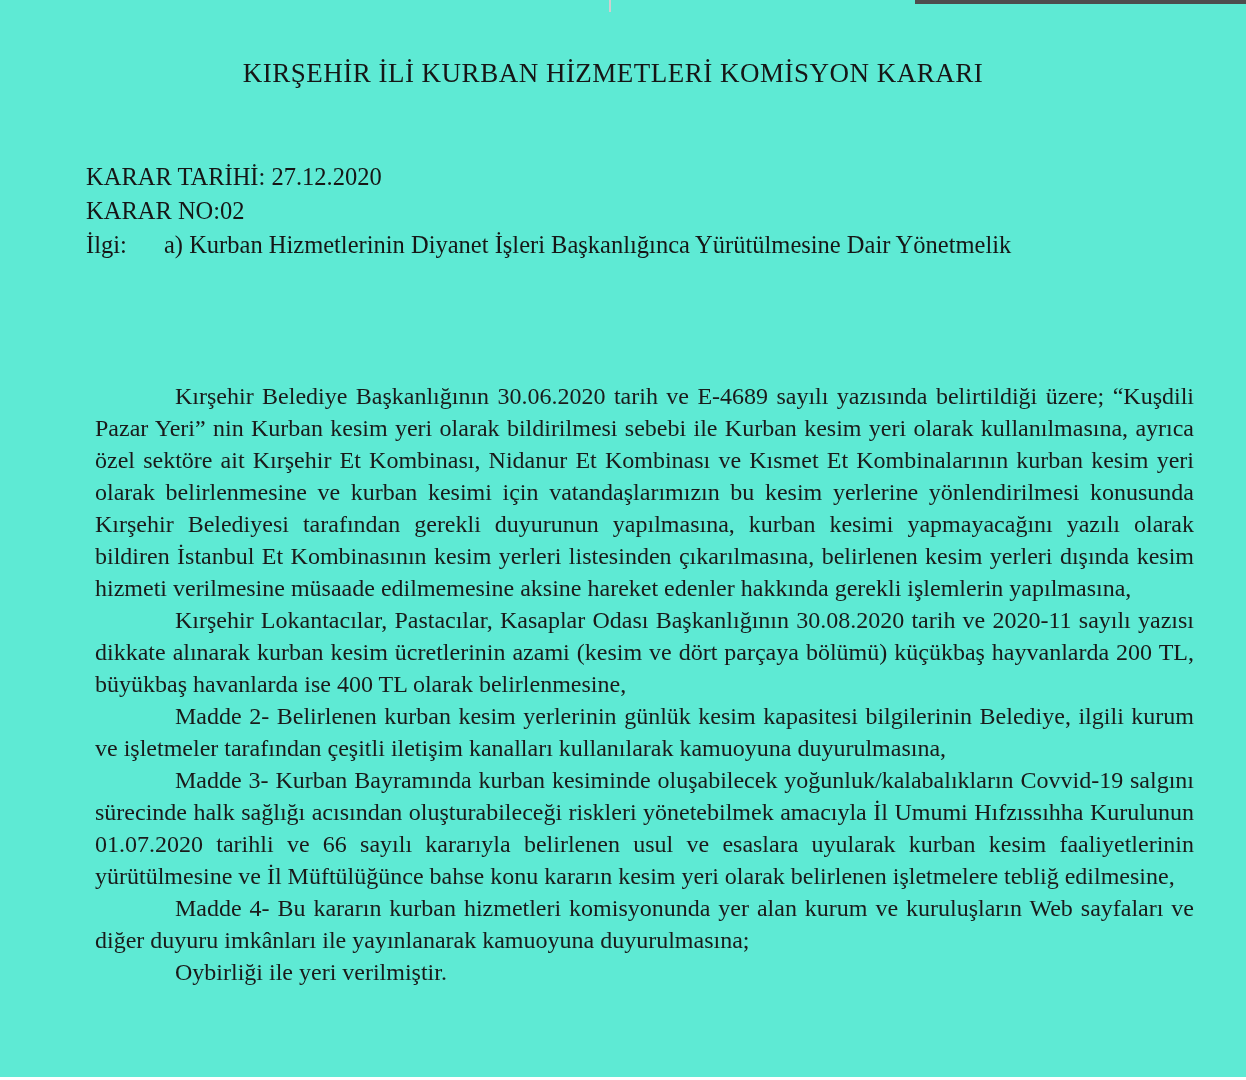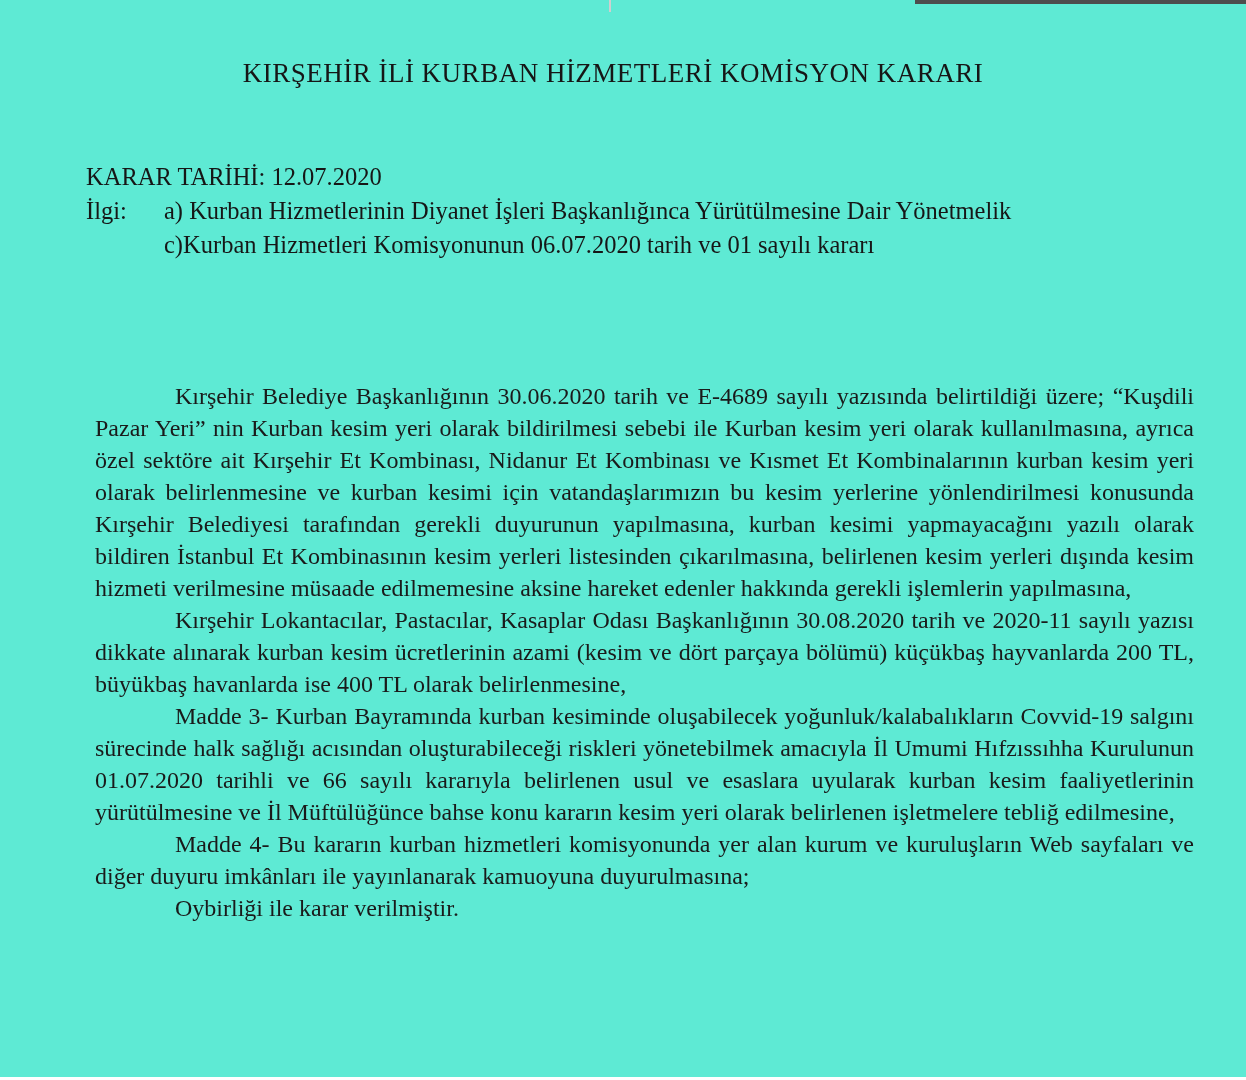--- a/index.html
+++ b/index.html
@@ -85,36 +85,34 @@
 <body>
 
 <div class="page">
 
   <div class="scan-strip-top-right"></div>
   <div class="scan-tick-top-center"></div>
 
   <div class="doc-title">KIRŞEHİR İLİ KURBAN HİZMETLERİ KOMİSYON KARARI</div>
 
   <div class="header-block">
-    <div class="meta-line">KARAR TARİHİ: 12.07.2020</div>
+    <div class="meta-line">KARAR TARİHİ: 27.12.2020</div>
+    <div class="meta-line">KARAR NO:02</div>
 
     <div class="ilgi-row">
       <div class="ilgi-label">İlgi:</div>
       <div class="ilgi-item">a) Kurban Hizmetlerinin Diyanet İşleri Başkanlığınca Yürütülmesine Dair Yönetmelik</div>
     </div>
 
 
-    <div class="ilgi-row">
-      <div class="ilgi-label"></div>
-      <div class="ilgi-item">c)Kurban Hizmetleri Komisyonunun 06.07.2020 tarih ve 01 sayılı kararı</div>
-    </div>
 
   </div>
 
   <div class="body-block">
     <p>Kırşehir Belediye Başkanlığının 30.06.2020 tarih ve E-4689 sayılı yazısında belirtildiği üzere; “Kuşdili Pazar Yeri” nin Kurban kesim yeri olarak bildirilmesi sebebi ile Kurban kesim yeri olarak kullanılmasına, ayrıca özel sektöre ait Kırşehir Et Kombinası, Nidanur Et Kombinası ve Kısmet Et Kombinalarının kurban kesim yeri olarak belirlenmesine ve kurban kesimi için vatandaşlarımızın bu kesim yerlerine yönlendirilmesi konusunda Kırşehir Belediyesi tarafından gerekli duyurunun yapılmasına, kurban kesimi yapmayacağını yazılı olarak bildiren İstanbul Et Kombinasının kesim yerleri listesinden çıkarılmasına, belirlenen kesim yerleri dışında kesim hizmeti verilmesine müsaade edilmemesine aksine hareket edenler hakkında gerekli işlemlerin yapılmasına,</p>
     <p>Kırşehir Lokantacılar, Pastacılar, Kasaplar Odası Başkanlığının 30.08.2020 tarih ve 2020-11 sayılı yazısı dikkate alınarak kurban kesim ücretlerinin azami (kesim ve dört parçaya bölümü) küçükbaş hayvanlarda 200 TL, büyükbaş havanlarda ise 400 TL olarak belirlenmesine,</p>
+    <p>Madde 2- Belirlenen kurban kesim yerlerinin günlük kesim kapasitesi bilgilerinin Belediye, ilgili kurum ve işletmeler tarafından çeşitli iletişim kanalları kullanılarak kamuoyuna duyurulmasına,</p>
     <p>Madde 3- Kurban Bayramında kurban kesiminde oluşabilecek yoğunluk/kalabalıkların Covvid-19 salgını sürecinde halk sağlığı acısından oluşturabileceği riskleri yönetebilmek amacıyla İl Umumi Hıfzıssıhha Kurulunun 01.07.2020 tarihli ve 66 sayılı kararıyla belirlenen usul ve esaslara uyularak kurban kesim faaliyetlerinin yürütülmesine ve İl Müftülüğünce bahse konu kararın kesim yeri olarak belirlenen işletmelere tebliğ edilmesine,</p>
     <p>Madde 4- Bu kararın kurban hizmetleri komisyonunda yer alan kurum ve kuruluşların Web sayfaları ve diğer duyuru imkânları ile yayınlanarak kamuoyuna duyurulmasına;</p>
-    <p>Oybirliği ile karar verilmiştir.</p>
+    <p>Oybirliği ile yeri verilmiştir.</p>
   </div>
 
 </div>
 
 </body></html>

